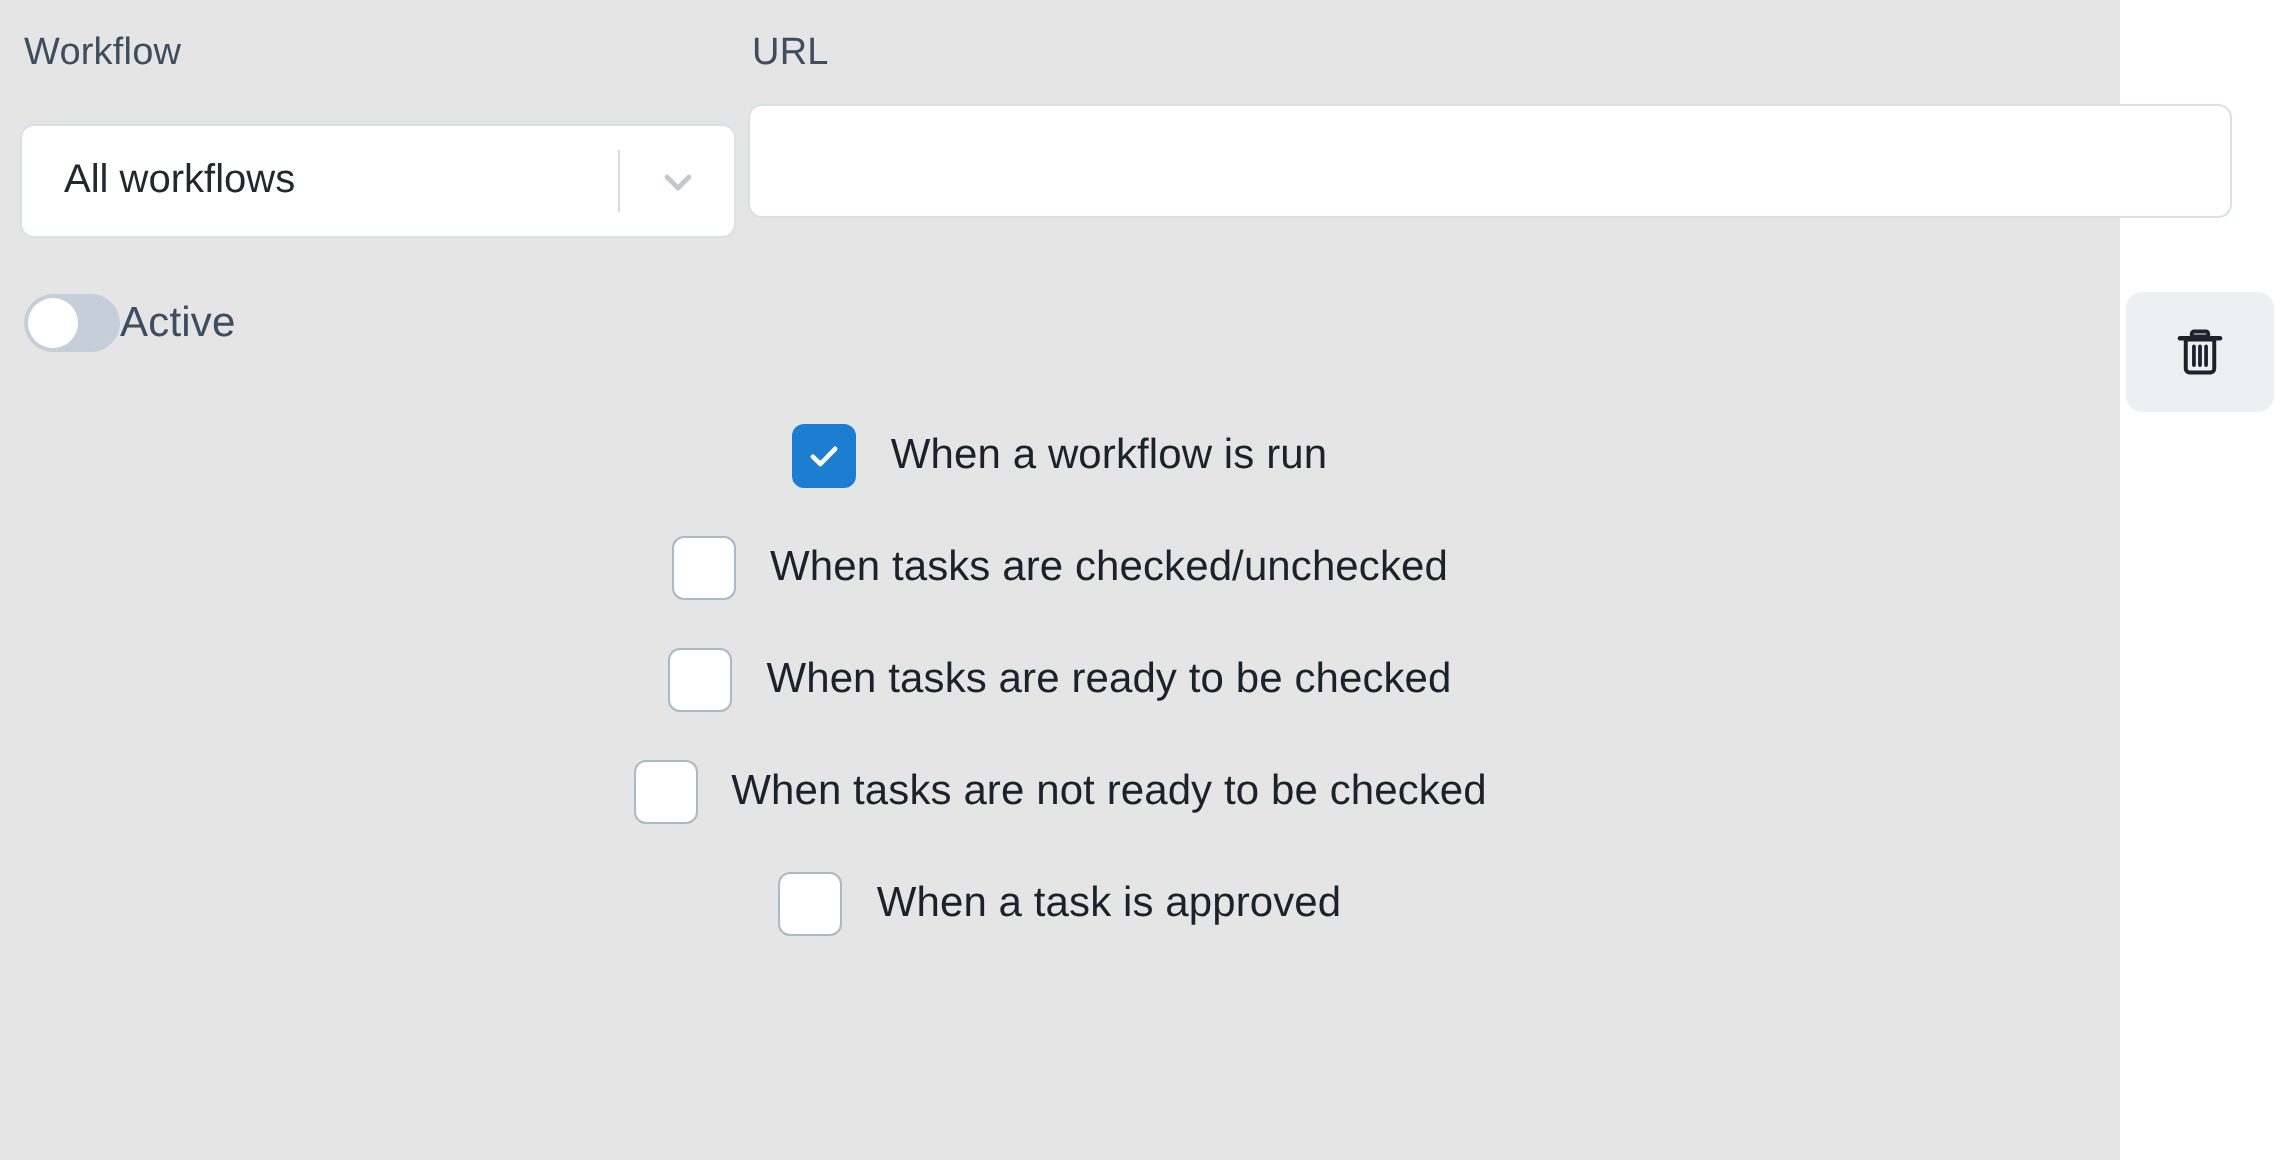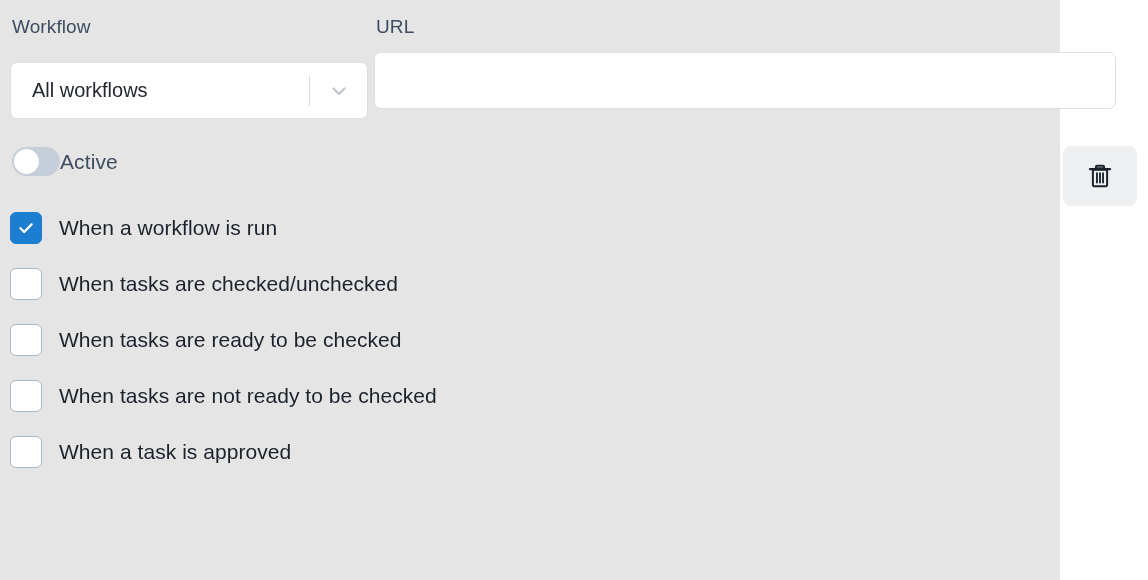--- a/index.html
+++ b/index.html
@@ -154,20 +154,21 @@
     top: 200px;
     width: 1040px;
   }
 
   .checkbox-item {
     display: flex;
     align-items: center;
     height: 56px;
     gap: 17px;
     cursor: pointer;
+    justify-content: center;
   }
 
   .checkbox-box {
     width: 32px;
     height: 32px;
     border-radius: 6px;
     flex: 0 0 auto;
     background: #ffffff;
     border: 1.6px solid #aab9c7;
     display: flex;

